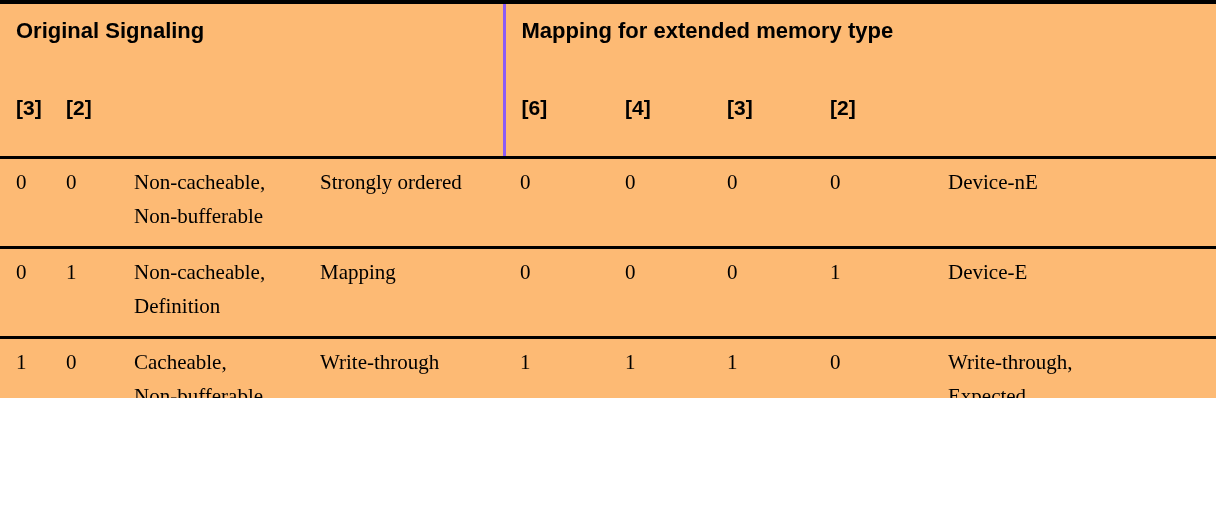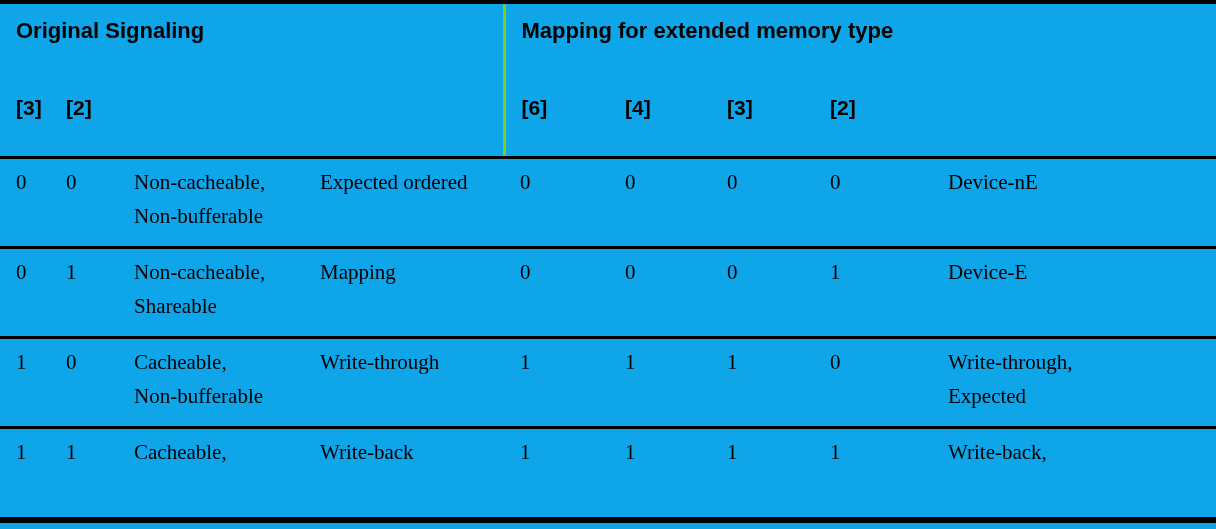--- a/index.html
+++ b/index.html
@@ -2,22 +2,22 @@
 <html><head>
 <meta charset="utf-8">
 <style>
   html, body {
     margin: 0;
     padding: 0;
     background: #ffffff;
   }
   .table-wrap {
     width: 1216px;
-    height: 529px;
-    background: #0ea5e9;
+    height: 398px;
+    background: #fdba74;
     overflow: hidden;
   }
   table.spec-table {
     width: 1216px;
     border-collapse: collapse;
     table-layout: fixed;
     border-top: 4px solid #000000;
     border-bottom: 6px solid #000000;
     color: #000000;
   }
@@ -50,21 +50,21 @@
     font-family: "Liberation Sans", sans-serif;
     font-weight: bold;
     font-size: 21px;
     line-height: 23px;
     height: 60px;
     padding-top: 19px;
     border-bottom: 3px solid #000000;
   }
   
   td.divider-left {
-    border-left: 3px solid #84cc16;
+    border-left: 3px solid #8b5cf6;
   }
   
   tr.body-row td {
     font-family: "Liberation Serif", serif;
     font-size: 21px;
     line-height: 34px;
     height: 81px;
     padding-top: 6px;
   }
   tr.body-row.with-sep td {
@@ -113,37 +113,37 @@
       <td></td>
     </tr>
 
     <tr class="body-row with-sep">
       <td class="pad-first">0</td>
       <td>0</td>
       <td>
         <div>Non-cacheable,</div>
         <div>Non-bufferable</div>
       </td>
-      <td>Expected ordered</td>
+      <td>Strongly ordered</td>
       <td class="pad-bit6">0</td>
       <td>0</td>
       <td>0</td>
       <td>0</td>
       <td>
         <div>Device-nE</div>
         <div></div>
       </td>
     </tr>
 
     <tr class="body-row with-sep">
       <td class="pad-first">0</td>
       <td>1</td>
       <td>
         <div>Non-cacheable,</div>
-        <div>Shareable</div>
+        <div>Definition</div>
       </td>
       <td>Mapping</td>
       <td class="pad-bit6">0</td>
       <td>0</td>
       <td>0</td>
       <td>1</td>
       <td>
         <div>Device-E</div>
         <div></div>
       </td>

